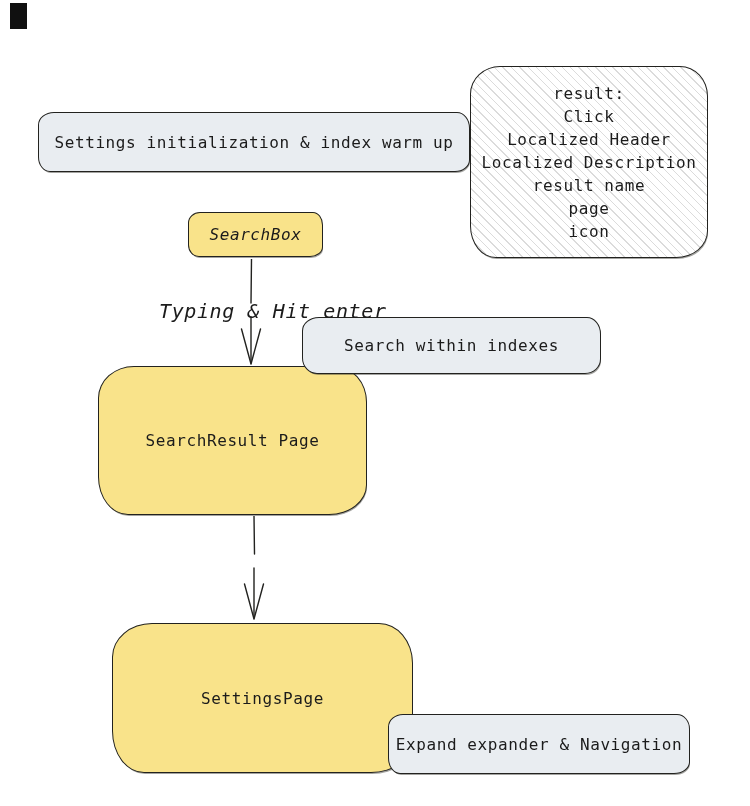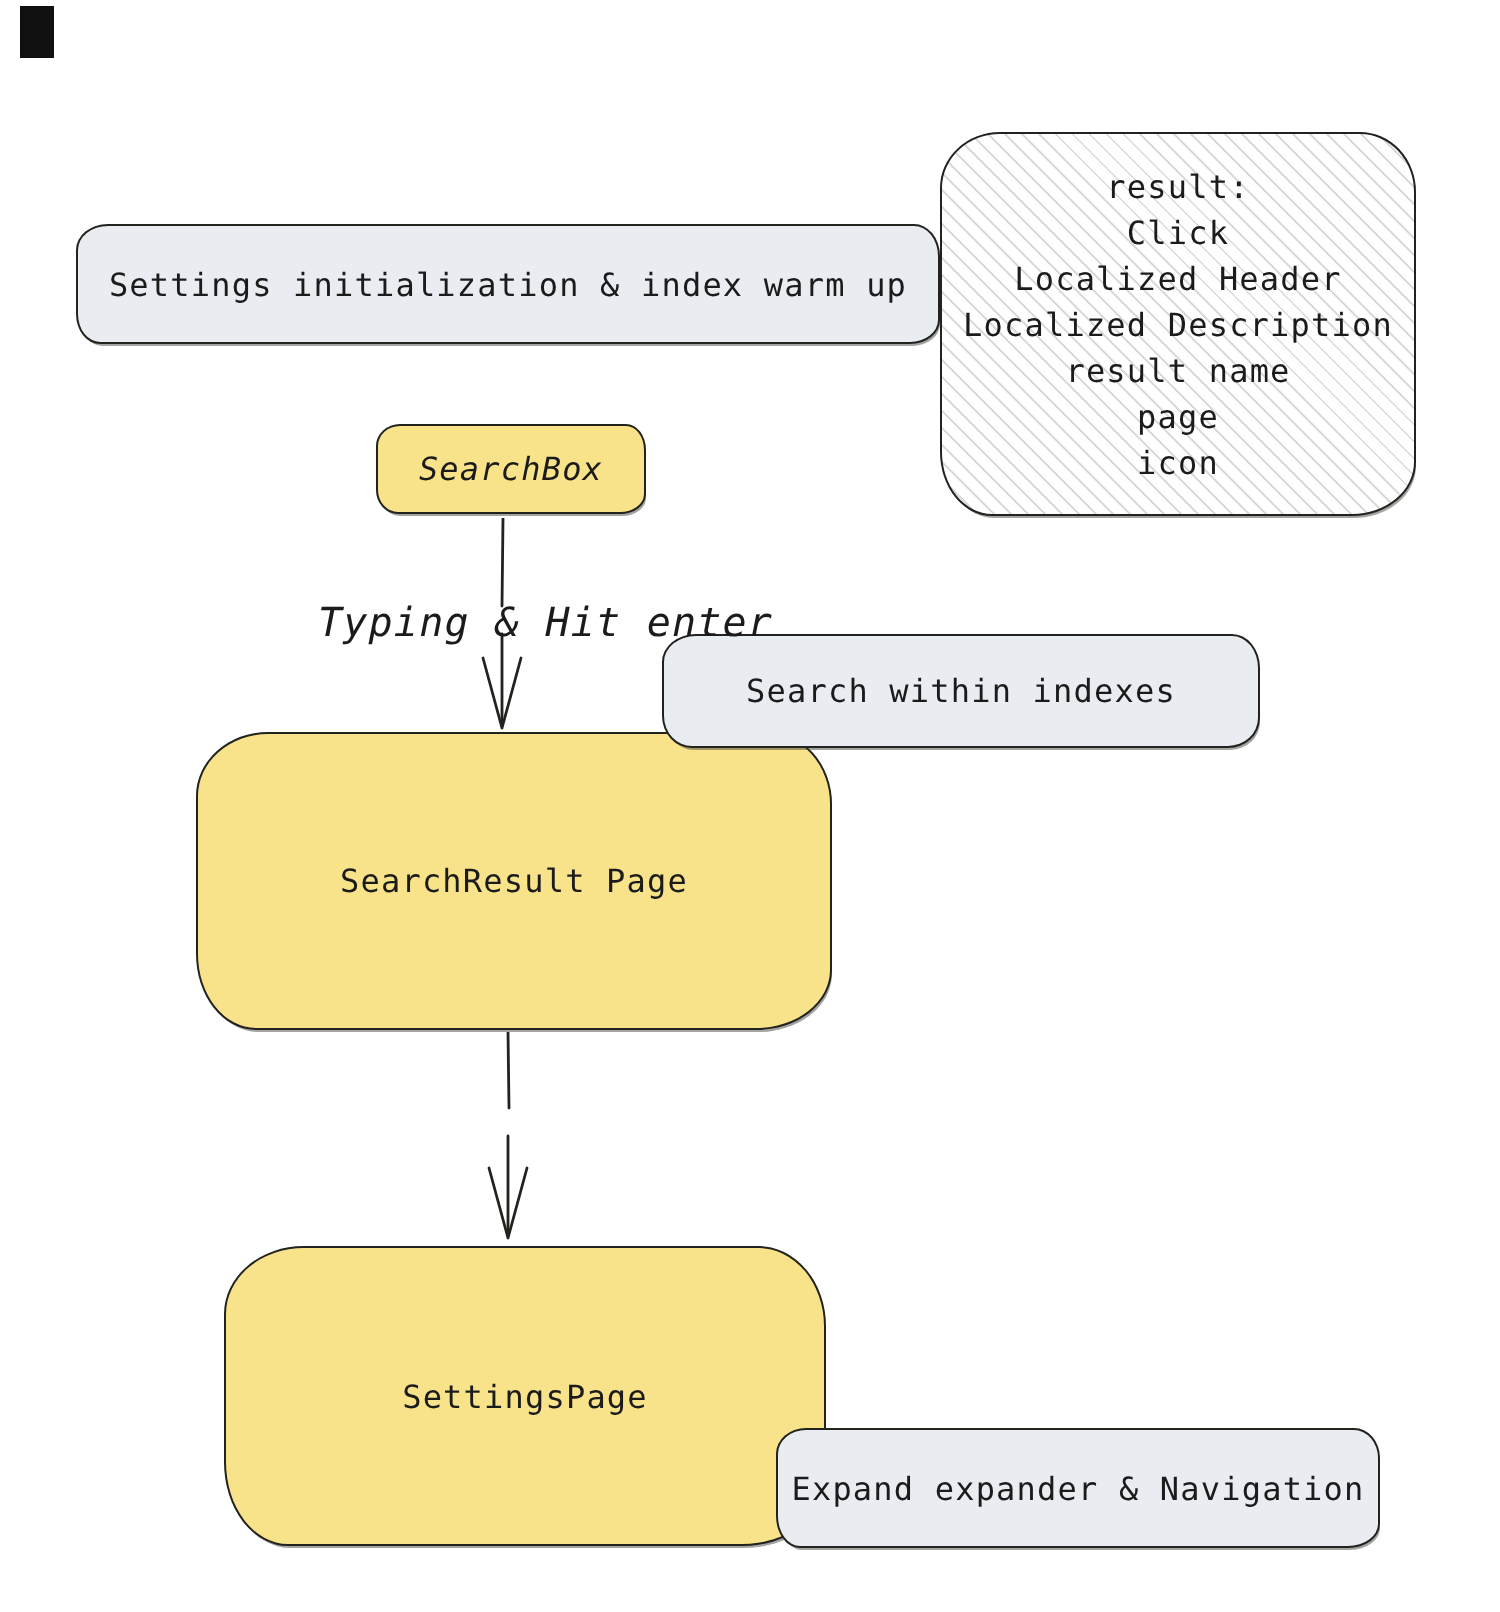--- a/index.html
+++ b/index.html
@@ -67,24 +67,23 @@
   }
   .n-search-box {
     left: 188px; top: 212px; width: 135px; height: 45px;
     border-radius: 12px 10px 13px 11px / 11px 13px 10px 12px;
     font-style: italic;
   }
   .n-search-within {
     left: 302px; top: 317px; width: 299px; height: 57px;
     border-radius: 17px 14px 16px 15px / 14px 17px 15px 16px;
     z-index: 3;
-    margin-left: 29px;
   }
   .n-search-result {
-    left: 98px; top: 366px; width: 318px; height: 149px;
+    left: 98px; top: 366px; width: 269px; height: 149px;
     border-radius: 36px 32px 38px 30px / 32px 36px 30px 38px;
     z-index: 2;
   }
   .n-settings-page {
     left: 112px; top: 623px; width: 301px; height: 150px;
     border-radius: 40px 34px 42px 32px / 34px 40px 32px 42px;
     z-index: 2;
   }
   .n-expand-nav {
     left: 388px; top: 714px; width: 302px; height: 60px;

